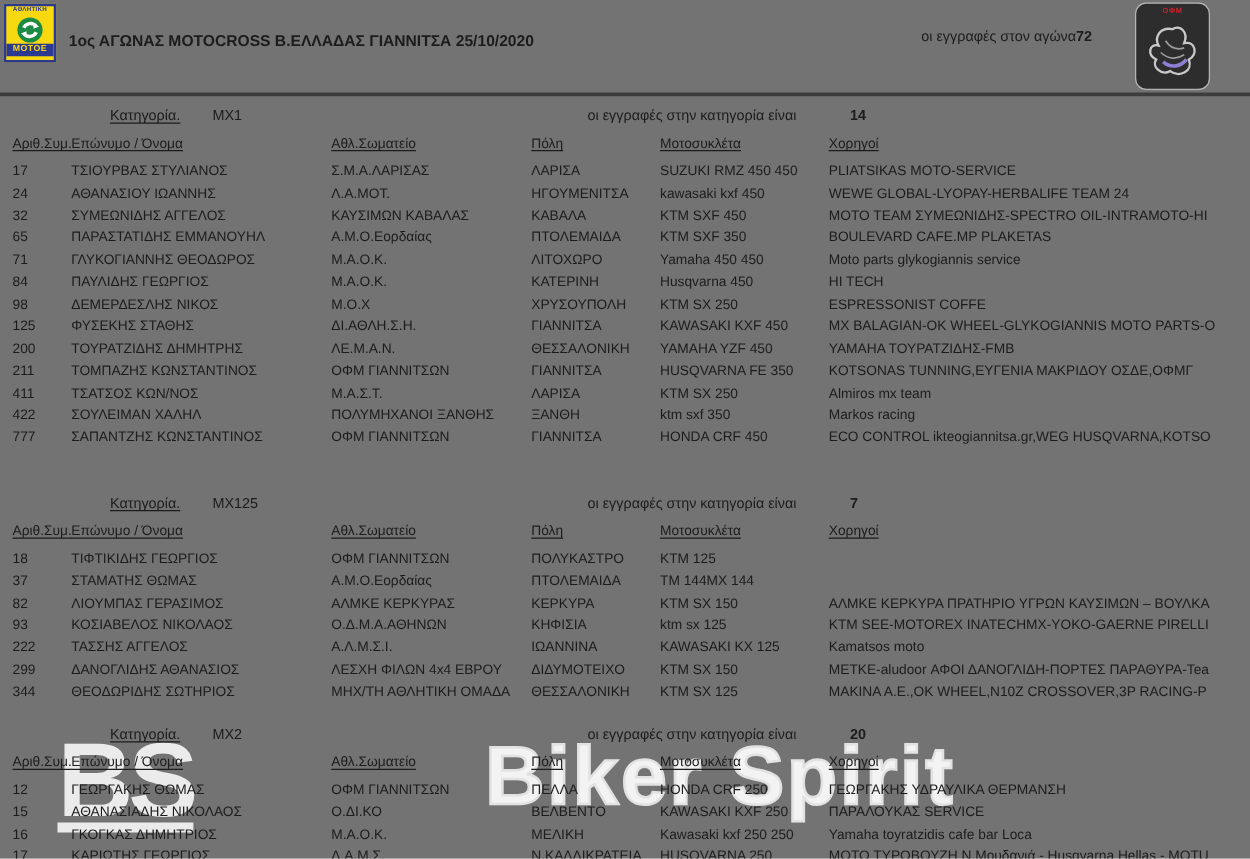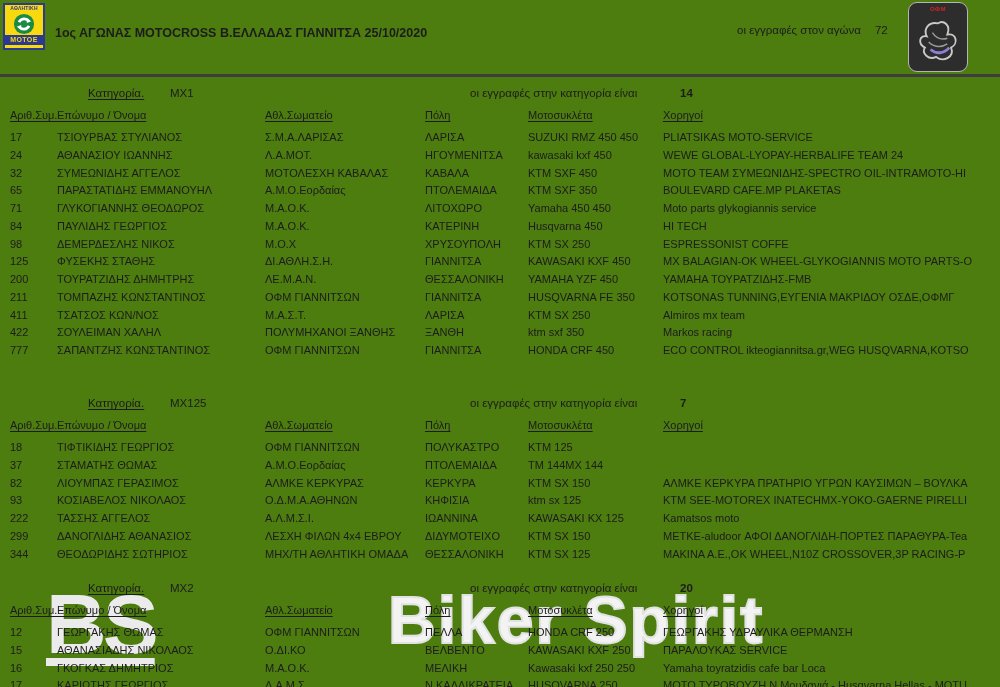--- a/index.html
+++ b/index.html
@@ -1,27 +1,27 @@
 <!DOCTYPE html>
 <html><head>
 <meta charset="utf-8">
 <style>
   html,body{margin:0;padding:0;background:#fff;}
-  .page{position:relative;width:1000px;height:687px;background:#4d7c0f;overflow:hidden;
+  .page{position:relative;width:1000px;height:687px;background:#737373;overflow:hidden;
         font-family:"Liberation Sans",sans-serif;color:#1c1c1c;}
   
   .hdr{position:absolute;top:0;left:0;width:1000px;height:76px;z-index:2;}
   .fed-logo{position:absolute;left:3px;top:3px;width:42px;height:47px;background:#f8d90f;
             border:2px solid #2b3990;box-sizing:border-box;text-align:center;overflow:hidden;}
   .fed-top{font-size:5px;font-weight:bold;color:#2b3990;line-height:7px;letter-spacing:.2px;}
   .fed-mid{height:23px;display:flex;align-items:center;justify-content:center;}
   .fed-bottom{font-size:7px;font-weight:bold;color:#f8d90f;background:#2b3990;line-height:10px;letter-spacing:.4px;}
   .title{position:absolute;left:55px;top:26px;font-size:12.5px;font-weight:bold;white-space:nowrap;}
   .total-wrap{position:absolute;left:737px;top:24px;font-size:11.5px;white-space:nowrap;}
-  .total-num{font-weight:normal;margin-left:14px;}
+  .total-num{font-weight:bold;}
   .club-logo{position:absolute;left:908px;top:2px;width:60px;height:70px;background:#2e2d2e;
              border:1px solid #b5b5b5;border-radius:9px;box-sizing:border-box;text-align:center;overflow:hidden;}
   .club-logo-text{font-size:6px;font-weight:bold;color:#d2222a;line-height:9px;margin-top:2px;letter-spacing:.5px;}
   .rule{position:absolute;top:74px;left:0;width:1000px;height:3px;background:#3d3d3d;z-index:2;}
   
   .wm{position:absolute;z-index:0;font-weight:bold;white-space:nowrap;pointer-events:none;}
   .wm-bs{left:46px;top:576px;font-size:84px;color:#ebebeb;letter-spacing:-4px;text-decoration:underline;}
   .wm-big{left:388px;top:582px;font-size:66px;color:#f3f3f3;-webkit-text-stroke:2px #e2e2e2;letter-spacing:2px;}
   
   #sections{position:absolute;left:0;top:0;width:1000px;height:687px;z-index:1;}
@@ -109,21 +109,21 @@
             <span class="cell col0">24</span>
             <span class="cell col1">ΑΘΑΝΑΣΙΟΥ ΙΩΑΝΝΗΣ</span>
             <span class="cell col2">Λ.Α.ΜΟΤ.</span>
             <span class="cell col3">ΗΓΟΥΜΕΝΙΤΣΑ</span>
             <span class="cell col4">kawasaki kxf 450</span>
             <span class="cell col5">WEWE GLOBAL-LYOPAY-HERBALIFE TEAM 24</span>
           </div>
           <div class="row">
             <span class="cell col0">32</span>
             <span class="cell col1">ΣΥΜΕΩΝΙΔΗΣ ΑΓΓΕΛΟΣ</span>
-            <span class="cell col2">ΜΟΤΟΛΕΣΧΗ ΚΑΒΑΛΑΣ</span>
+            <span class="cell col2">ΚΑΥΣΙΜΩΝ ΚΑΒΑΛΑΣ</span>
             <span class="cell col3">ΚΑΒΑΛΑ</span>
             <span class="cell col4">KTM SXF 450</span>
             <span class="cell col5">MOTO TEAM ΣΥΜΕΩΝΙΔΗΣ-SPECTRO OIL-INTRAMOTO-HI</span>
           </div>
           <div class="row">
             <span class="cell col0">65</span>
             <span class="cell col1">ΠΑΡΑΣΤΑΤΙΔΗΣ ΕΜΜΑΝΟΥΗΛ</span>
             <span class="cell col2">Α.Μ.Ο.Εορδαίας</span>
             <span class="cell col3">ΠΤΟΛΕΜΑΙΔΑ</span>
             <span class="cell col4">KTM SXF 350</span>

